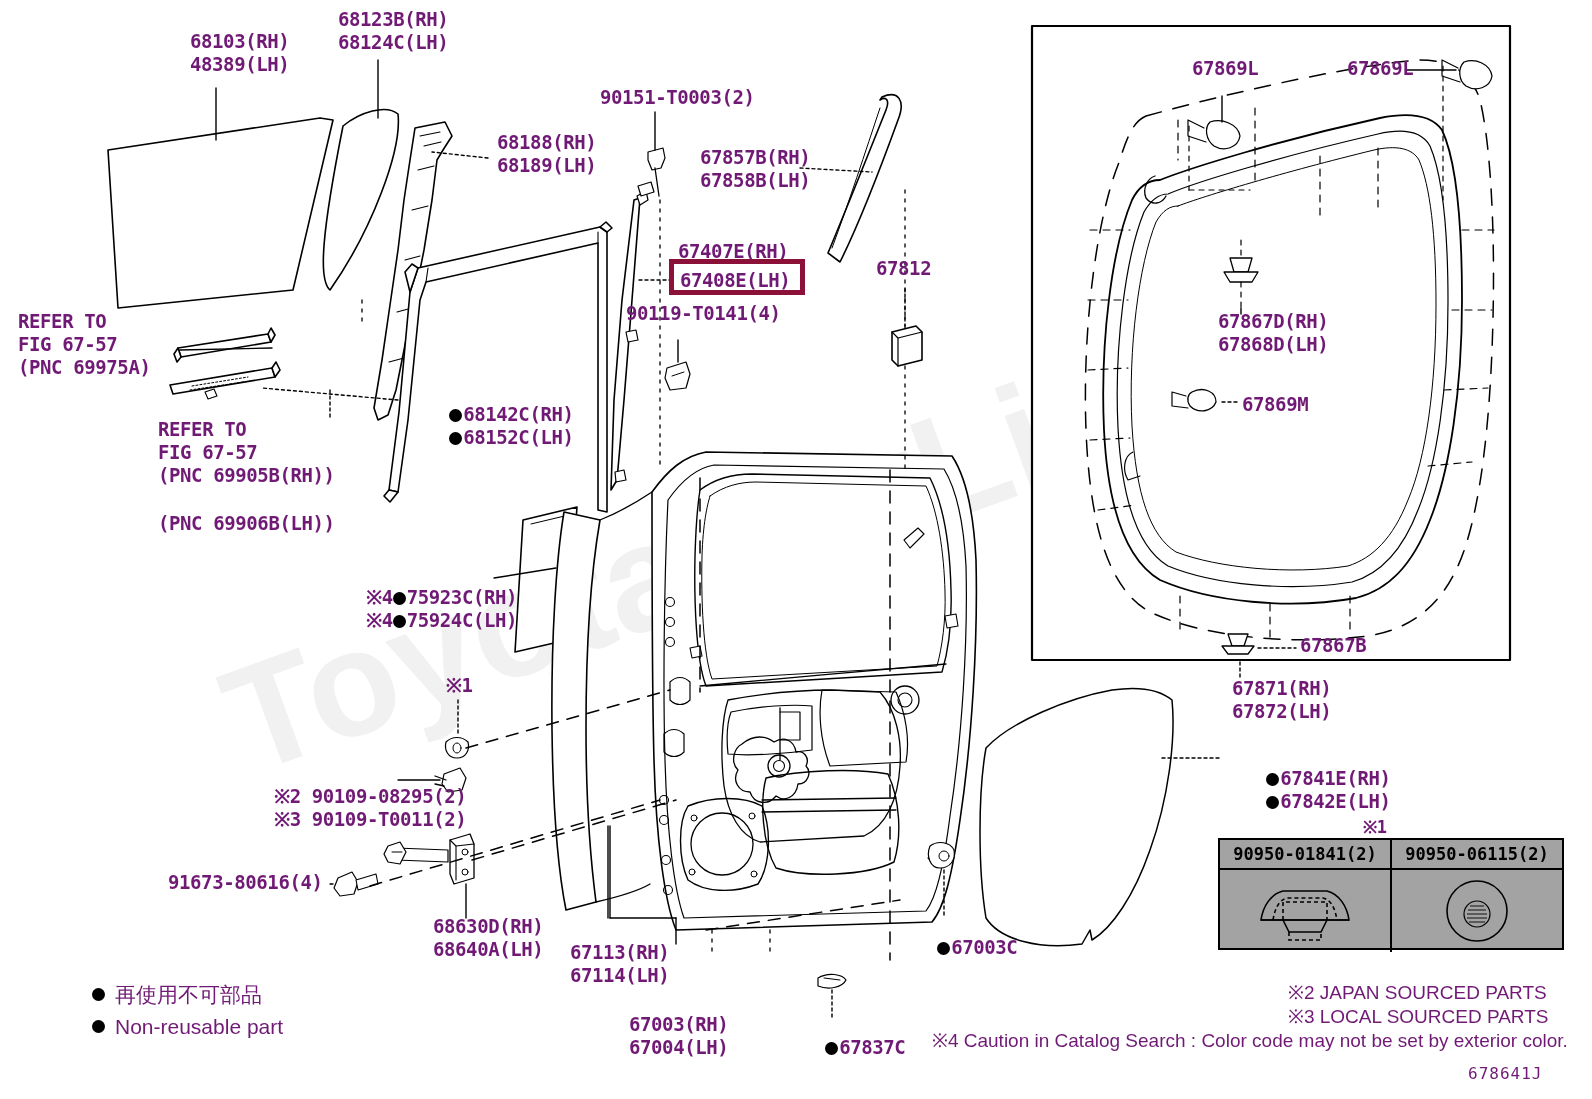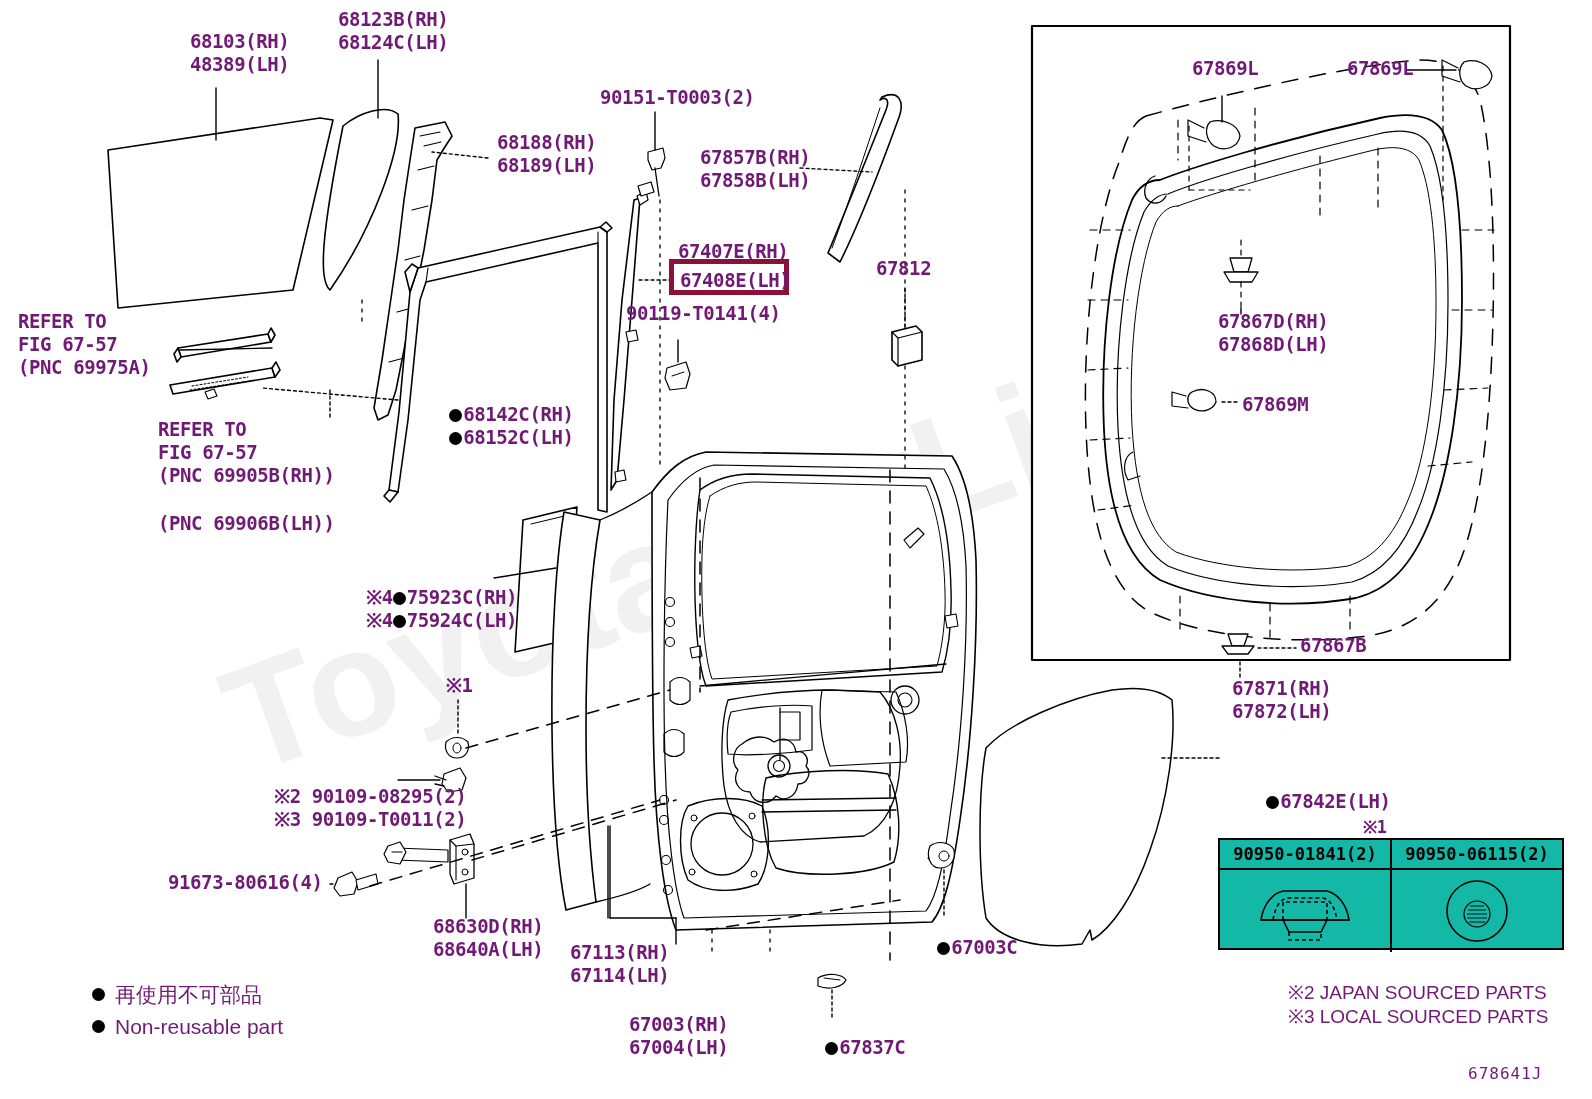--- a/index.html
+++ b/index.html
@@ -41,21 +41,21 @@
   #highlight-box{
     position:absolute;
     border:5px solid #8C1138;
     background:#ffffff;
     box-sizing:border-box;
   }
   #tbl{
     position:absolute;
     border:2px solid #000;
     box-sizing:border-box;
-    background:#14b8a6;
+    background:#a3a3a3;
   }
   #tbl .trow{display:flex;}
   #tbl .th{
     flex:1;
     text-align:center;
     font-family:"DejaVu Sans Mono","Liberation Mono",monospace;
     font-weight:bold;
     font-size:17px;
     padding:4px 0 4px 0;
     border-bottom:2px solid #000;
@@ -364,21 +364,21 @@
   <div class="lbl" style="left:497px;top:131px;">68188(RH)</div>
   <div class="lbl" style="left:497px;top:154px;">68189(LH)</div>
 
   <div class="lbl" style="left:600px;top:86px;">90151-T0003(2)</div>
 
   <div class="lbl" style="left:700px;top:146px;">67857B(RH)</div>
   <div class="lbl" style="left:700px;top:169px;">67858B(LH)</div>
 
   <div class="lbl" style="left:678px;top:240px;">67407E(RH)</div>
 
-  <div id="highlight-box" style="left:669px;top:259px;width:120px;height:36px;">
+  <div id="highlight-box" style="left:669px;top:259px;width:136px;height:36px;">
     <div class="lbl" style="left:6px;top:5px;">67408E(LH)</div>
   </div>
 
   <div class="lbl" style="left:626px;top:302px;">90119-T0141(4)</div>
   <div class="lbl" style="left:876px;top:257px;">67812</div>
 
   <div class="lbl" style="left:18px;top:310px;">REFER TO</div>
   <div class="lbl" style="left:18px;top:333px;">FIG 67-57</div>
   <div class="lbl" style="left:18px;top:356px;">(PNC 69975A)</div>
 
@@ -432,20 +432,23 @@
   <div class="lbl" style="left:1192px;top:57px;">67869L</div>
   <div class="lbl" style="left:1347px;top:57px;">67869L</div>
   <div class="lbl" style="left:1218px;top:310px;">67867D(RH)</div>
   <div class="lbl" style="left:1218px;top:333px;">67868D(LH)</div>
   <div class="lbl" style="left:1242px;top:393px;">67869M</div>
   <div class="lbl" style="left:1300px;top:634px;">67867B</div>
 
   <div class="lbl" style="left:1232px;top:677px;">67871(RH)</div>
   <div class="lbl" style="left:1232px;top:700px;">67872(LH)</div>
 
+  <div class="lbl" style="left:1222px;top:744px;">
+    <span class="dot"></span><span>67841E(RH)</span>
+  </div>
   <div class="lbl" style="left:1222px;top:767px;">
     <span class="dot"></span><span>67842E(LH)</span>
   </div>
 
   <div class="lbl sm" style="left:1363px;top:817px;">※1</div>
   <div id="tbl" style="left:1218px;top:838px;width:346px;height:112px;">
     <div class="trow">
       <div class="th">90950-01841(2)</div>
       <div class="th">90950-06115(2)</div>
     </div>
@@ -484,16 +487,17 @@
       <span class="lbl sans" style="position:static;font-size:21px;">再使用不可部品</span>
     </div>
     <div class="legrow">
       <span class="dot"></span>
       <span class="lbl sans" style="position:static;font-size:21px;">Non-reusable part</span>
     </div>
   </div>
 
   <div class="lbl sans" style="left:1288px;top:981px;font-size:19px;">※2 JAPAN SOURCED PARTS</div>
   <div class="lbl sans" style="left:1288px;top:1005px;font-size:19px;">※3 LOCAL SOURCED PARTS</div>
+  <div class="lbl sans" style="left:932px;top:1029px;font-size:19px;">※4 Caution in Catalog Search : Color code may not be set by exterior color.</div>
 
   <div class="lbl idcode" style="left:1468px;top:1062px;">678641J</div>
 
 </div>
 
 </body></html>

